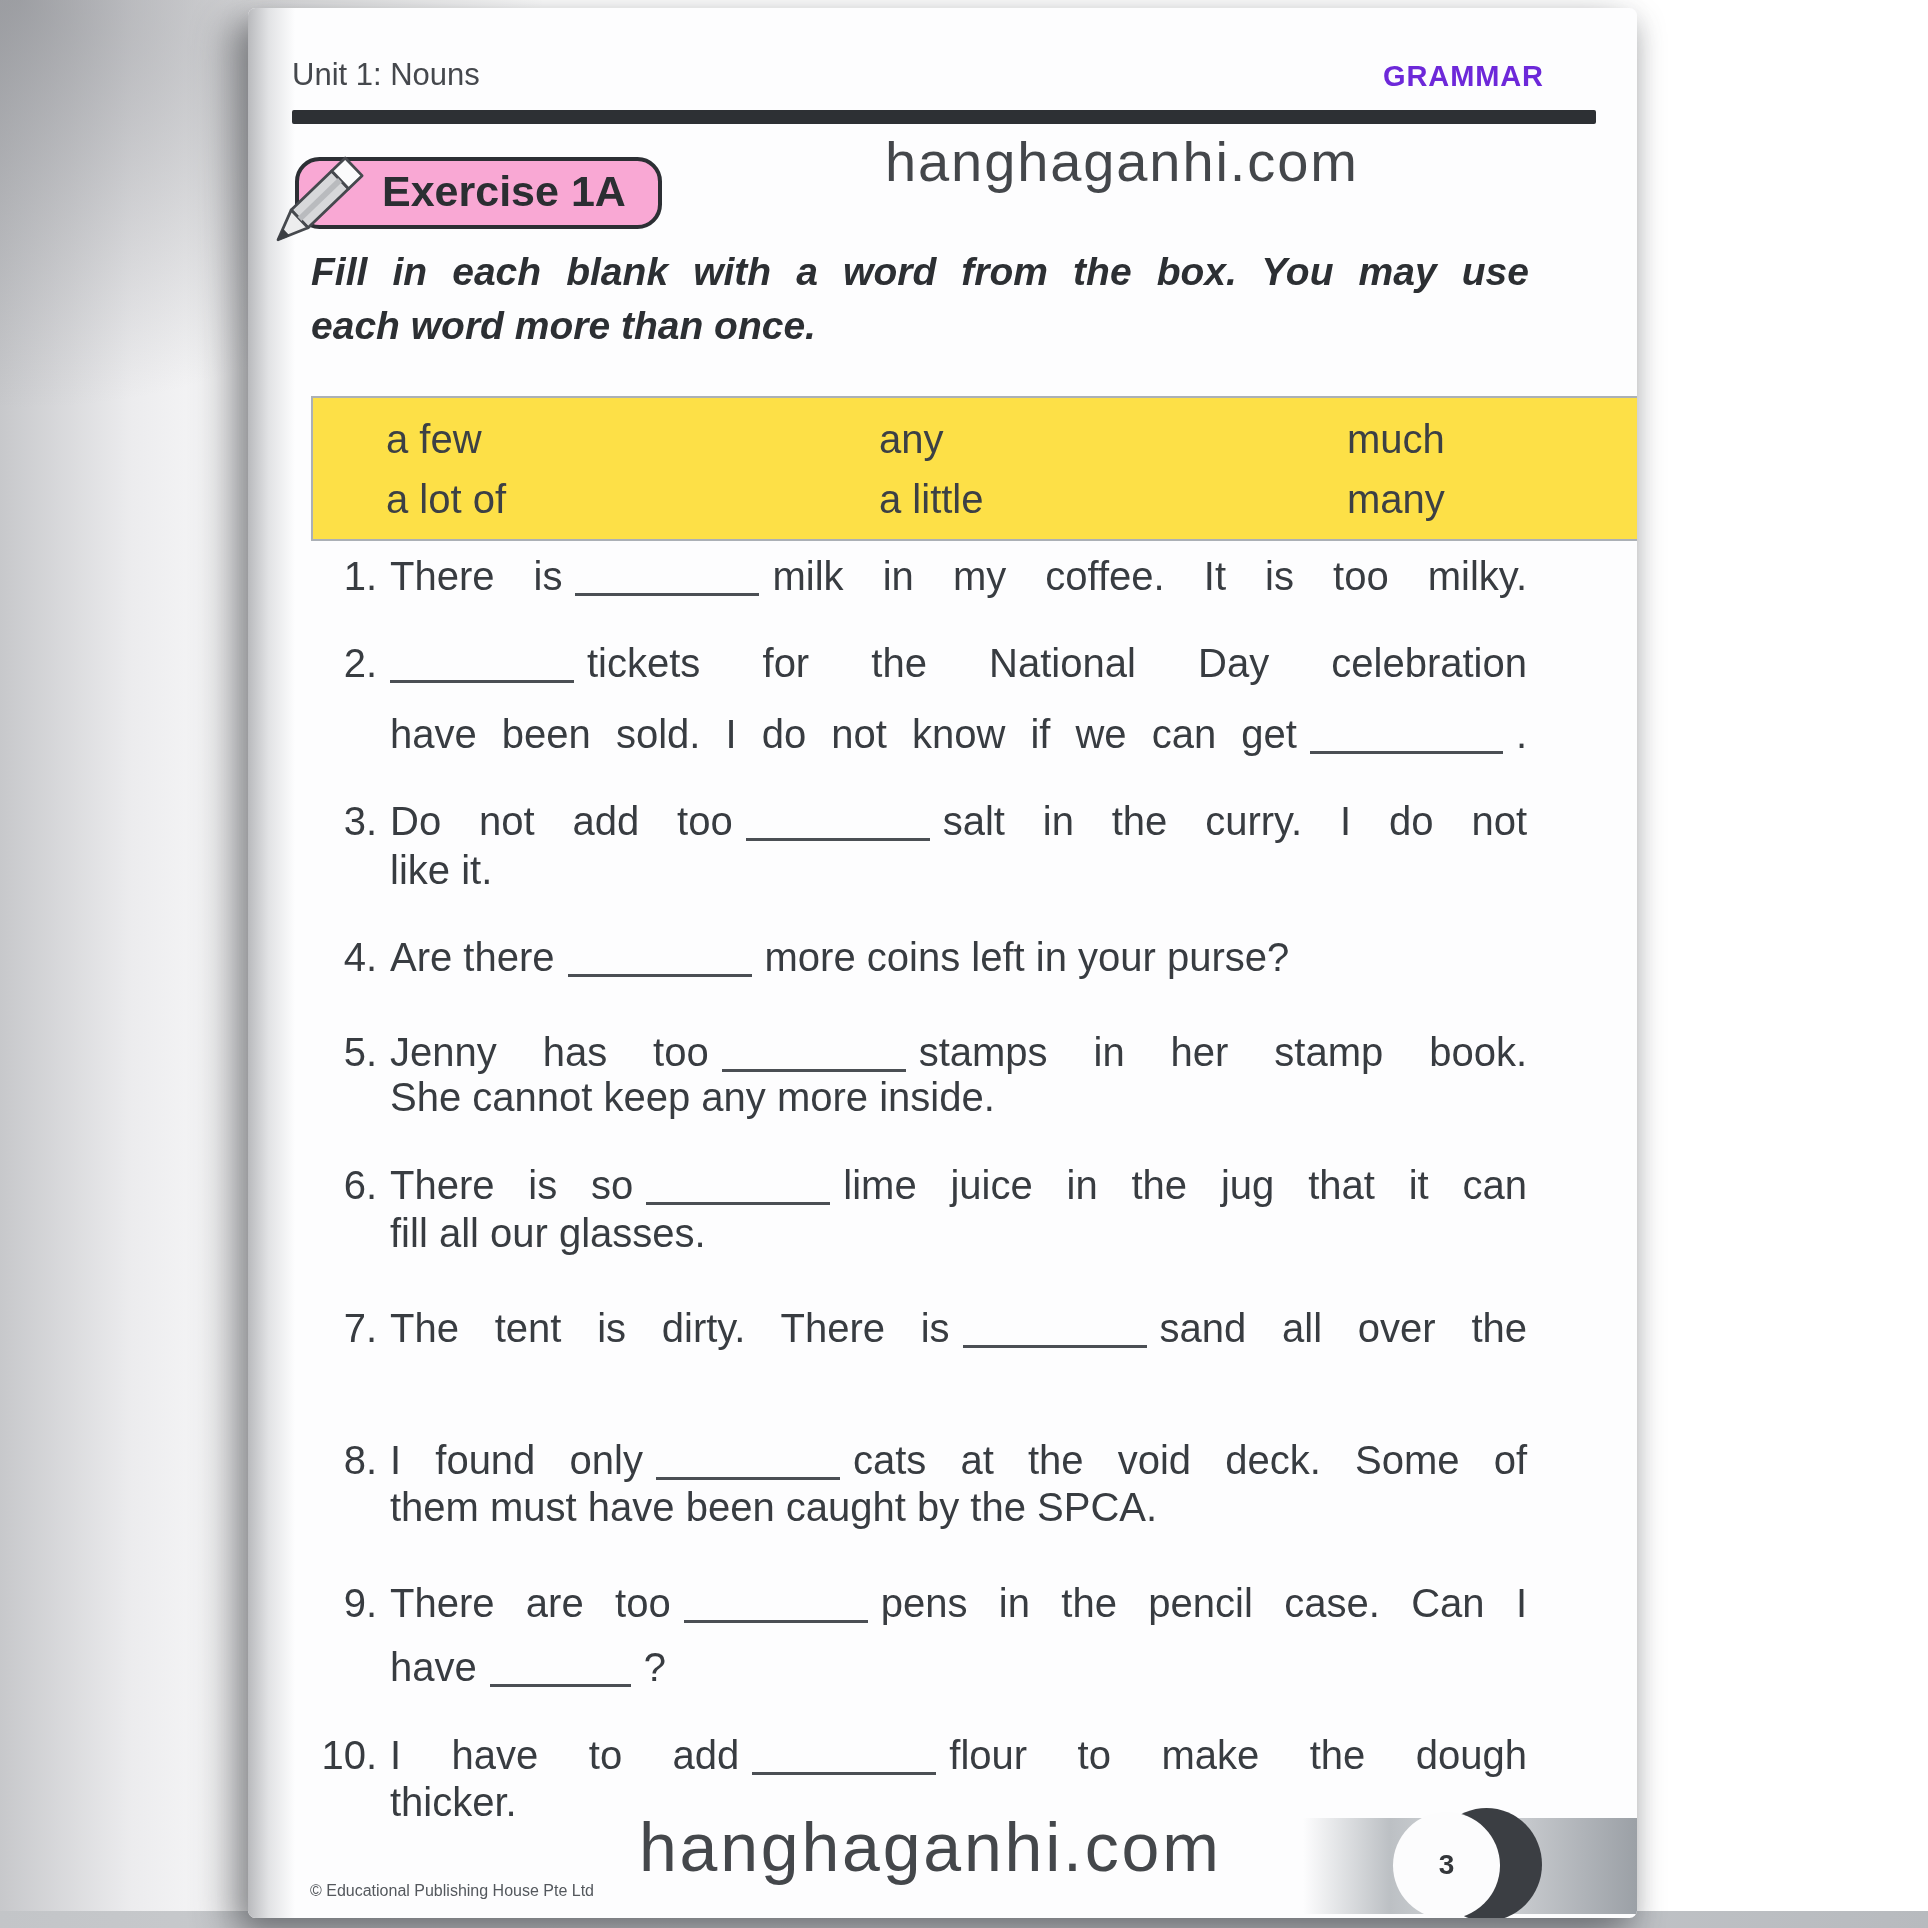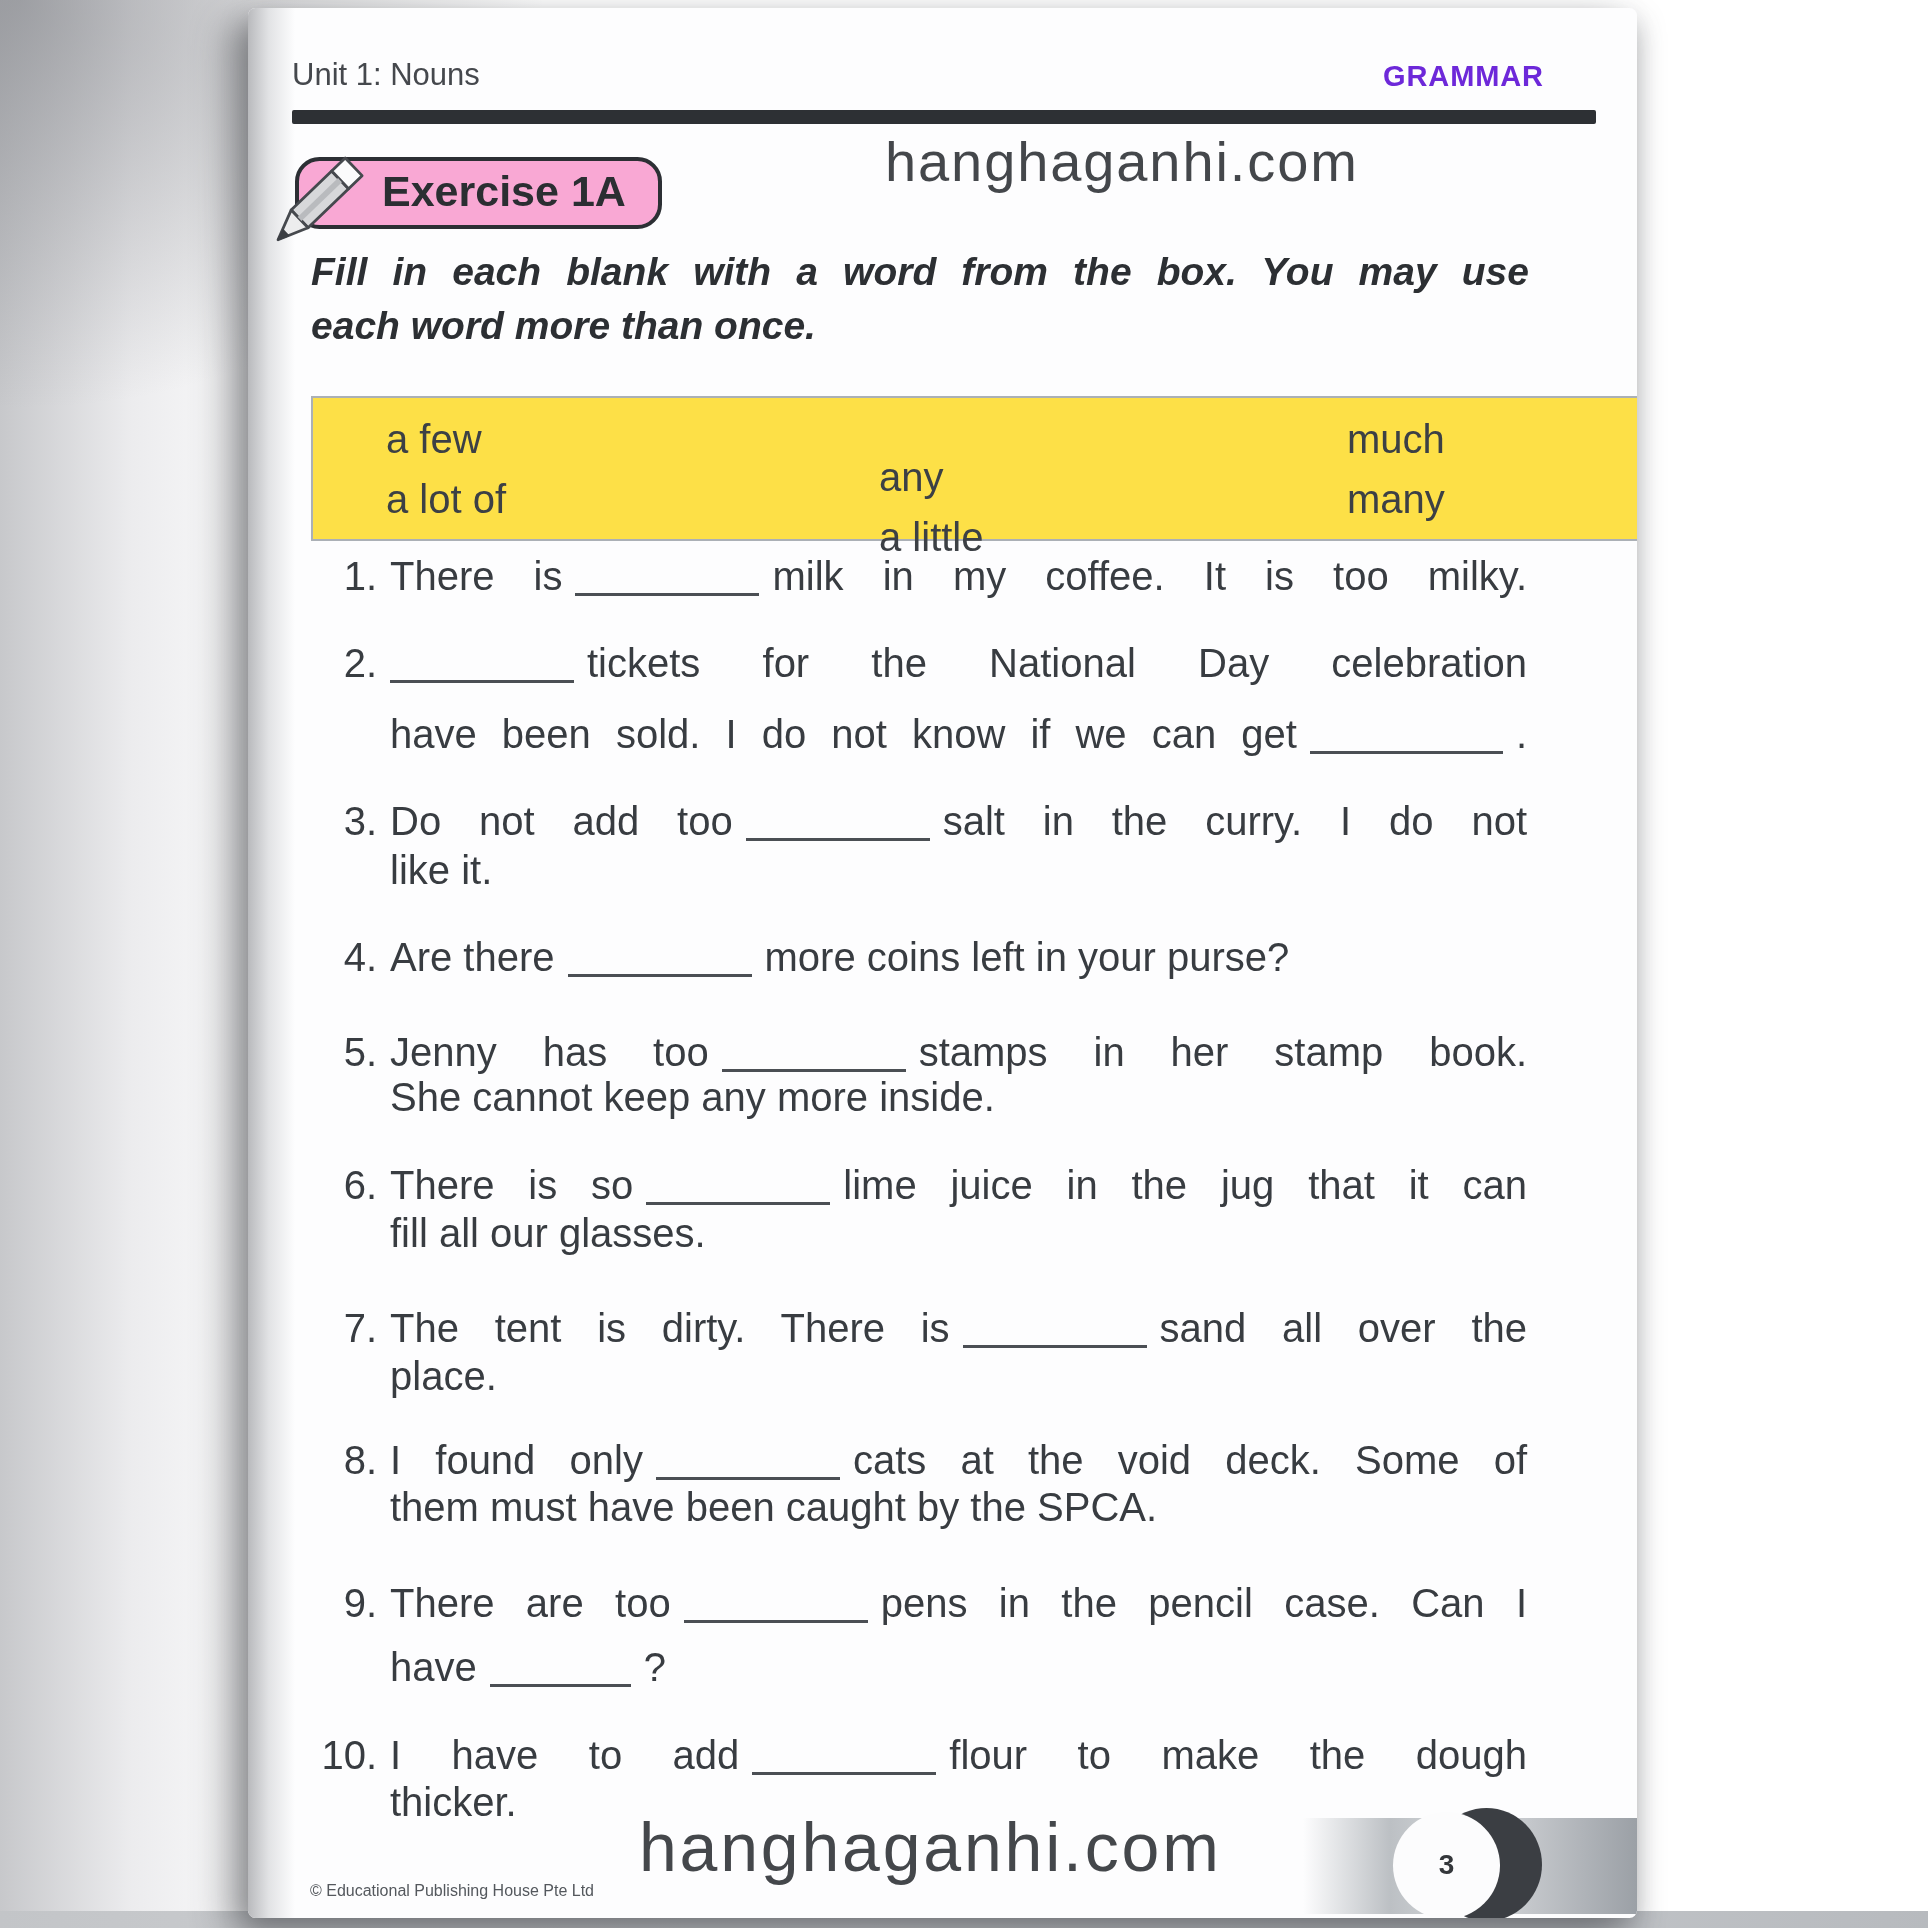--- a/index.html
+++ b/index.html
@@ -40,21 +40,21 @@
   .instructions{position:absolute;left:63px;top:237px;width:1218px;color:#2c2f33;
     font-size:39px;font-weight:bold;font-style:italic;line-height:54px;}
   .instructions .l1{text-align:justify;text-align-last:justify;}
   .wordbox{
     position:absolute;left:63px;top:388px;width:1454px;height:145px;box-sizing:border-box;
     border:2.8px solid #abb0b6;background:#fde047;
   }
   .wb-row{position:absolute;left:0;width:100%;height:45px;font-size:40px;color:#3c4045;}
   .wb-row.r1{top:19px;} .wb-row.r2{top:79px;}
   .wb-cell{position:absolute;white-space:nowrap;}
-  .wb-c1{left:73px;} .wb-c2{left:566px;margin-top:38px;} .wb-c3{left:1034px;}
+  .wb-c1{left:73px;} .wb-c2{left:566px;} .wb-c3{left:1034px;}
   .qline{position:absolute;left:61px;width:1218px;height:47px;display:flex;
     font-size:40px;color:#383c41;line-height:45px;}
   .qnum{flex:0 0 68px;text-align:right;white-space:nowrap;}
   .qtext{flex:1 1 auto;display:block;margin-left:13px;white-space:nowrap;}
   .qtext.just{text-align:justify;text-align-last:justify;white-space:normal;}
   .blank{
     display:inline-block;width:184px;height:32px;margin:0 13px;position:relative;top:6.6px;
     border-bottom:3.8px solid #4b4f54;
   }
   .blank-lg{width:193px;} .blank-sm{width:141px;}
@@ -155,24 +155,20 @@
     </div>
     <div class="qline" style="top:1203px">
       <span class="qnum"></span>
       <span class="qtext">fill all our glasses.</span>
     </div>
 
     <div class="qline" style="top:1298px">
       <span class="qnum">7.</span>
       <span class="qtext just"><span>The tent is dirty. There is</span><span class="blank"></span><span>sand all over the</span></span>
     </div>
-    <div class="qline" style="top:1346px">
-      <span class="qnum"></span>
-      <span class="qtext">place.</span>
-    </div>
 
     <div class="qline" style="top:1430px">
       <span class="qnum">8.</span>
       <span class="qtext just"><span>I found only</span><span class="blank"></span><span>cats at the void deck. Some of</span></span>
     </div>
     <div class="qline" style="top:1477px">
       <span class="qnum"></span>
       <span class="qtext">them must have been caught by the SPCA.</span>
     </div>
 

